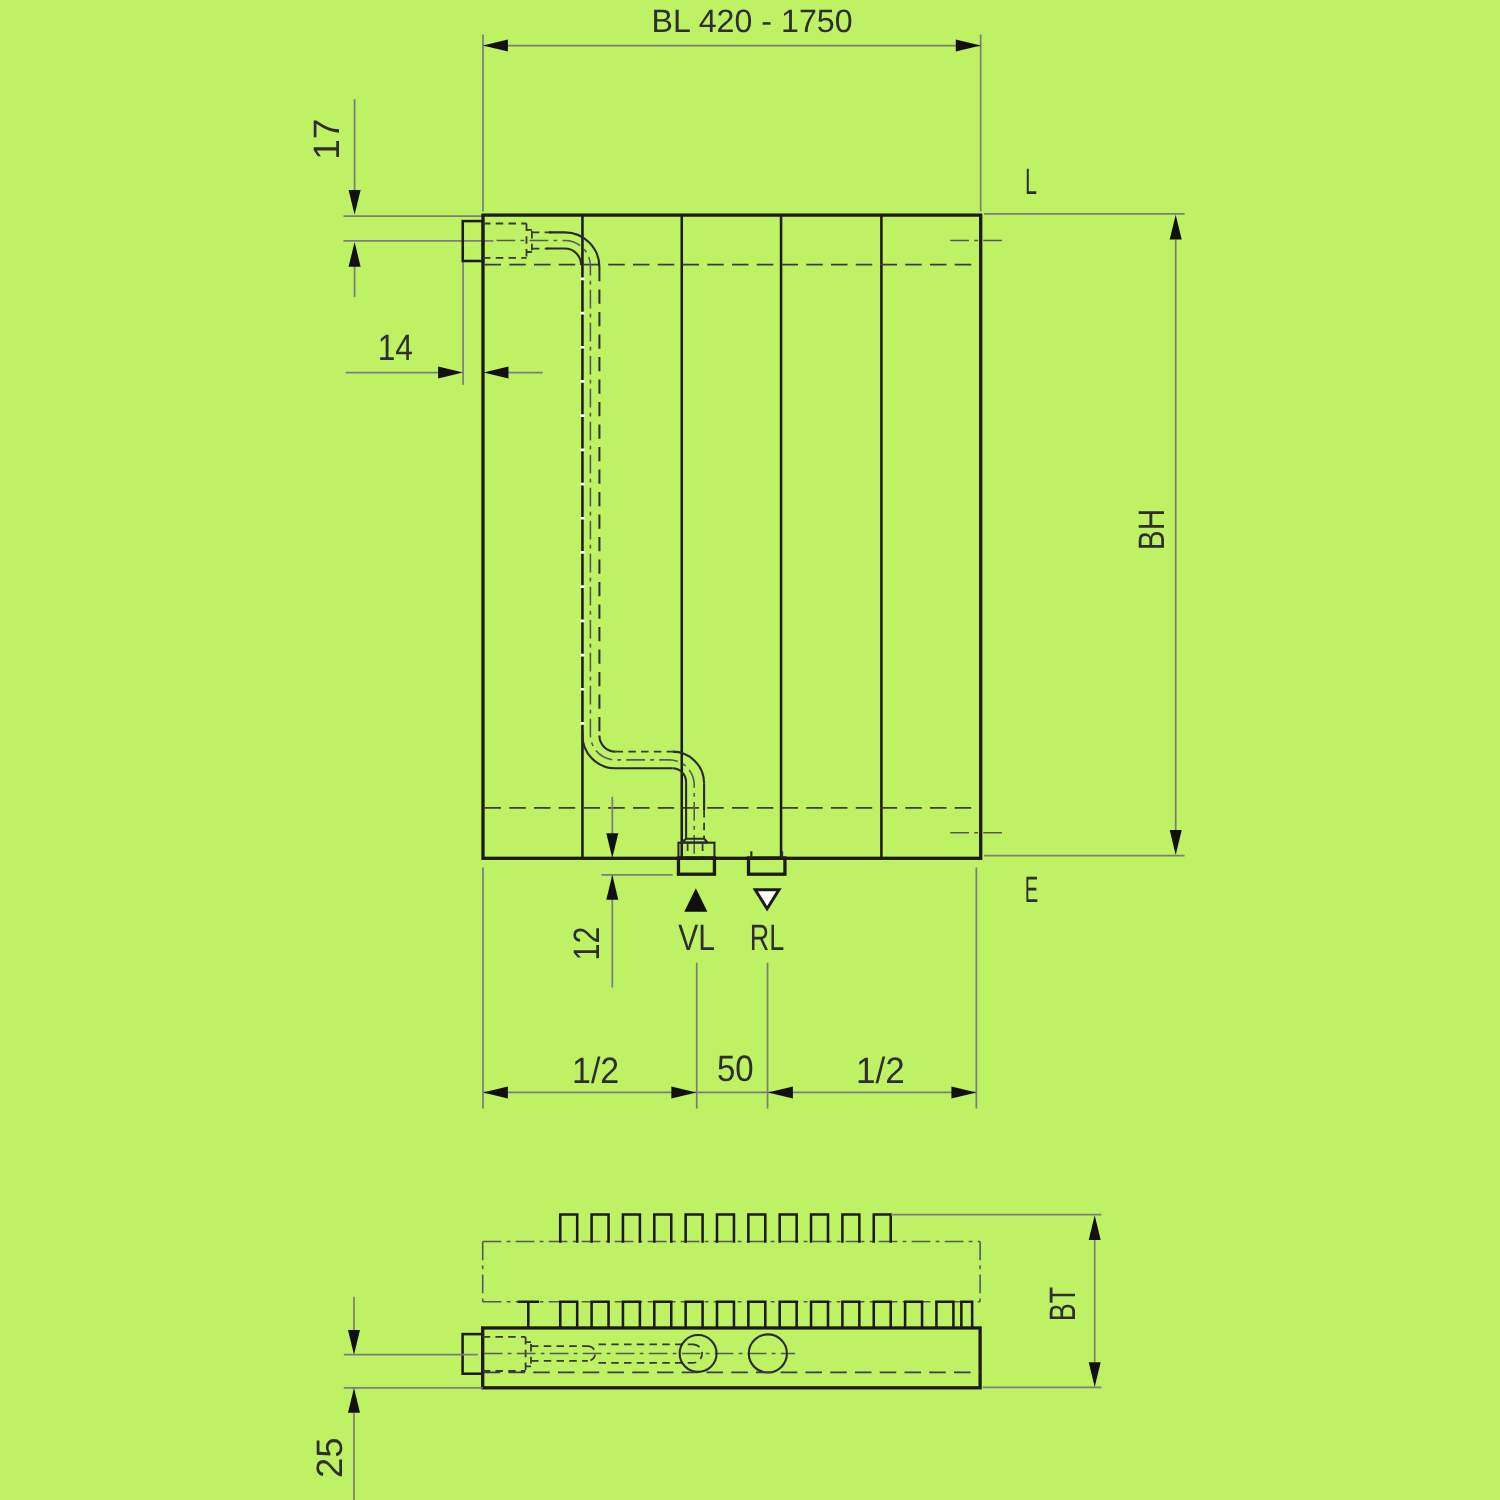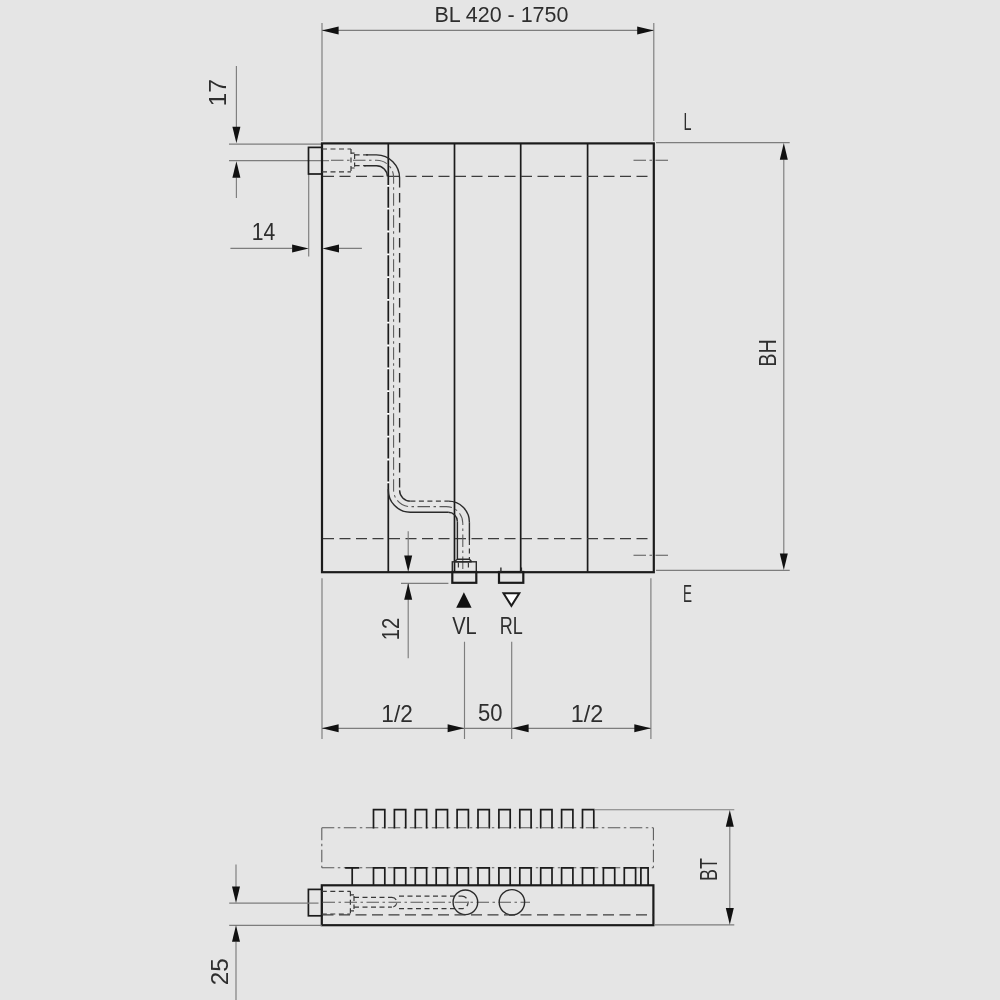--- a/index.html
+++ b/index.html
@@ -1,16 +1,16 @@
 <!DOCTYPE html>
 <html><head>
 <meta charset="utf-8">
 <style>
 html,body{margin:0;padding:0;background:#ffffff;}
-#page{width:1000px;height:1000px;background:#e5e5e5;position:relative;}
+#page{width:1000px;height:1000px;background:#bef264;position:relative;}
 text{font-family:"Liberation Sans",sans-serif;fill:#2e2e2e;-webkit-font-smoothing:antialiased;}
 .t24{font-size:24.5px;}
 .t21{font-size:21.5px;}
 .obj{stroke:#1b1b1b;stroke-width:2.2;fill:none;stroke-linecap:square;}
 .obj2{stroke:#1b1b1b;stroke-width:1.7;fill:none;stroke-linecap:square;}
 .obj1{stroke:#2a2a2a;stroke-width:1.4;fill:none;}
 .thin{stroke:#7d7d7d;stroke-width:1.15;fill:none;}
 .dash{stroke:#3d3d3d;stroke-width:1.25;fill:none;stroke-dasharray:11 5.5;}
 .dashs{stroke:#383838;stroke-width:1.2;fill:none;stroke-dasharray:5 3.5;}
 .dd{stroke:#585858;stroke-width:1.05;fill:none;stroke-dasharray:12.5 3.5 2.5 3.5;}

